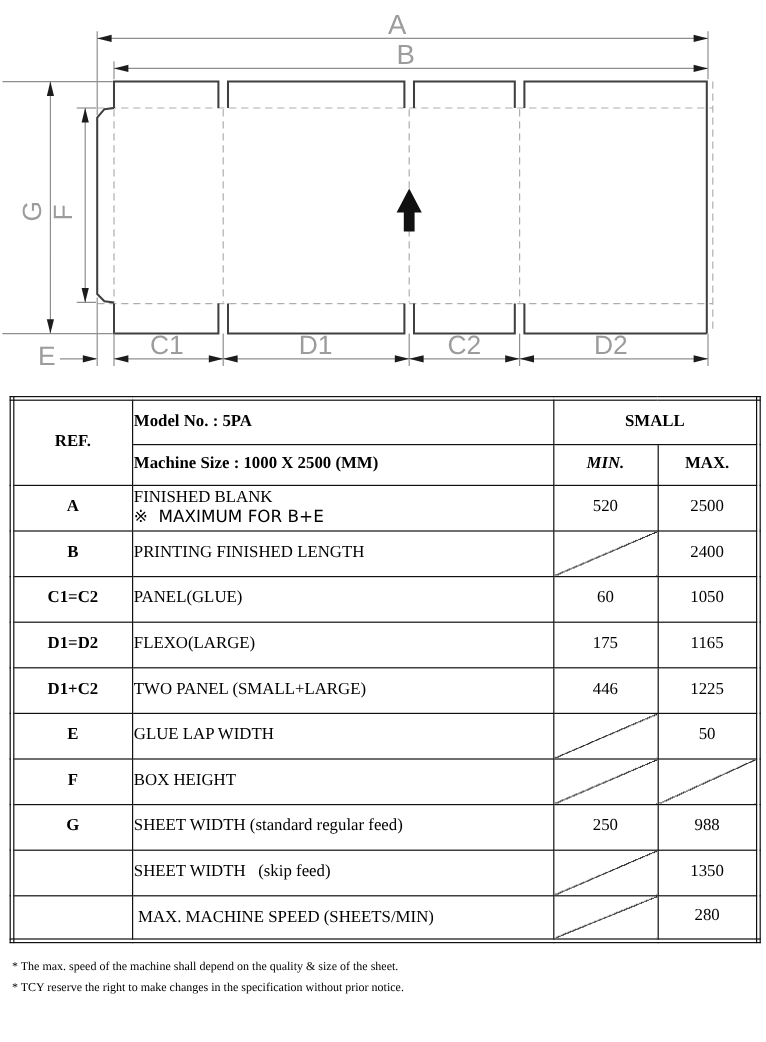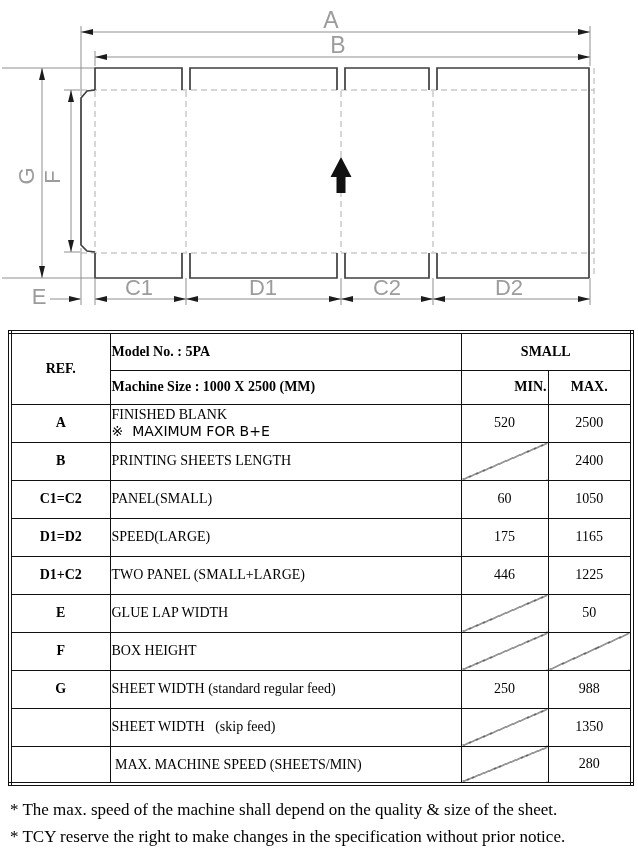--- a/index.html
+++ b/index.html
@@ -27,32 +27,32 @@
     overflow:hidden;
   }
   table.spec tr.hrow1 { height:38px; }
   table.spec tr.hrow2 { height:34px; }
   table.spec tr.drow  { height:38px; }
   td.refcell   { text-align:center; font-weight:bold; }
   td.refhead   { text-align:center; font-weight:bold; }
   td.desccell  { text-align:left; padding:1px 5px; white-space:pre-wrap; line-height:1.25; }
   td.numcell   { text-align:center; }
   td.bold      { font-weight:bold; }
-  td.minhead   { font-weight:bold; text-align:right;margin-top:19px; }
+  td.minhead   { font-style:italic; font-weight:bold; text-align:center;margin-top:19px; }
   td.diag {
     background-image:linear-gradient(to top left,
       transparent calc(50% - 1.1px),
       #2f2f2f calc(50% - 1.1px),
       #2f2f2f calc(50% - 0.1px),
       transparent calc(50% - 0.1px));
   }
   .refmark { font-family:"DejaVu Sans","Liberation Serif",serif; }
 
   
-  .notes { margin:14px 0 0 10px; font-size:17px; }
+  .notes { margin:14px 0 0 10px; font-size:10px; }
   .notes p { margin:0 0 7px 0; }
 </style>
 </head>
 <body>
 
 <div class="diagram-wrap">
 <svg width="638" height="322" viewBox="0 0 638 322" xmlns="http://www.w3.org/2000/svg">
 
   <g stroke="#aeaeae" stroke-width="1" stroke-dasharray="6 4" fill="none">
     <path d="M81,90 H594"></path>
@@ -148,35 +148,35 @@
 
   <tr class="drow">
     <td class="refcell">A</td>
     <td class="desccell"><span>FINISHED BLANK</span><br><span class="refmark">※  MAXIMUM FOR B+E</span></td>
     <td class="numcell">520</td>
     <td class="numcell">2500</td>
   </tr>
 
   <tr class="drow">
     <td class="refcell">B</td>
-    <td class="desccell">PRINTING SHEETS LENGTH</td>
+    <td class="desccell">PRINTING FINISHED LENGTH</td>
     <td class="numcell diag"></td>
     <td class="numcell">2400</td>
   </tr>
 
   <tr class="drow">
     <td class="refcell">C1=C2</td>
-    <td class="desccell">PANEL(SMALL)</td>
+    <td class="desccell">PANEL(GLUE)</td>
     <td class="numcell">60</td>
     <td class="numcell">1050</td>
   </tr>
 
   <tr class="drow">
     <td class="refcell">D1=D2</td>
-    <td class="desccell">SPEED(LARGE)</td>
+    <td class="desccell">FLEXO(LARGE)</td>
     <td class="numcell">175</td>
     <td class="numcell">1165</td>
   </tr>
 
   <tr class="drow">
     <td class="refcell">D1+C2</td>
     <td class="desccell">TWO PANEL (SMALL+LARGE)</td>
     <td class="numcell">446</td>
     <td class="numcell">1225</td>
   </tr>

